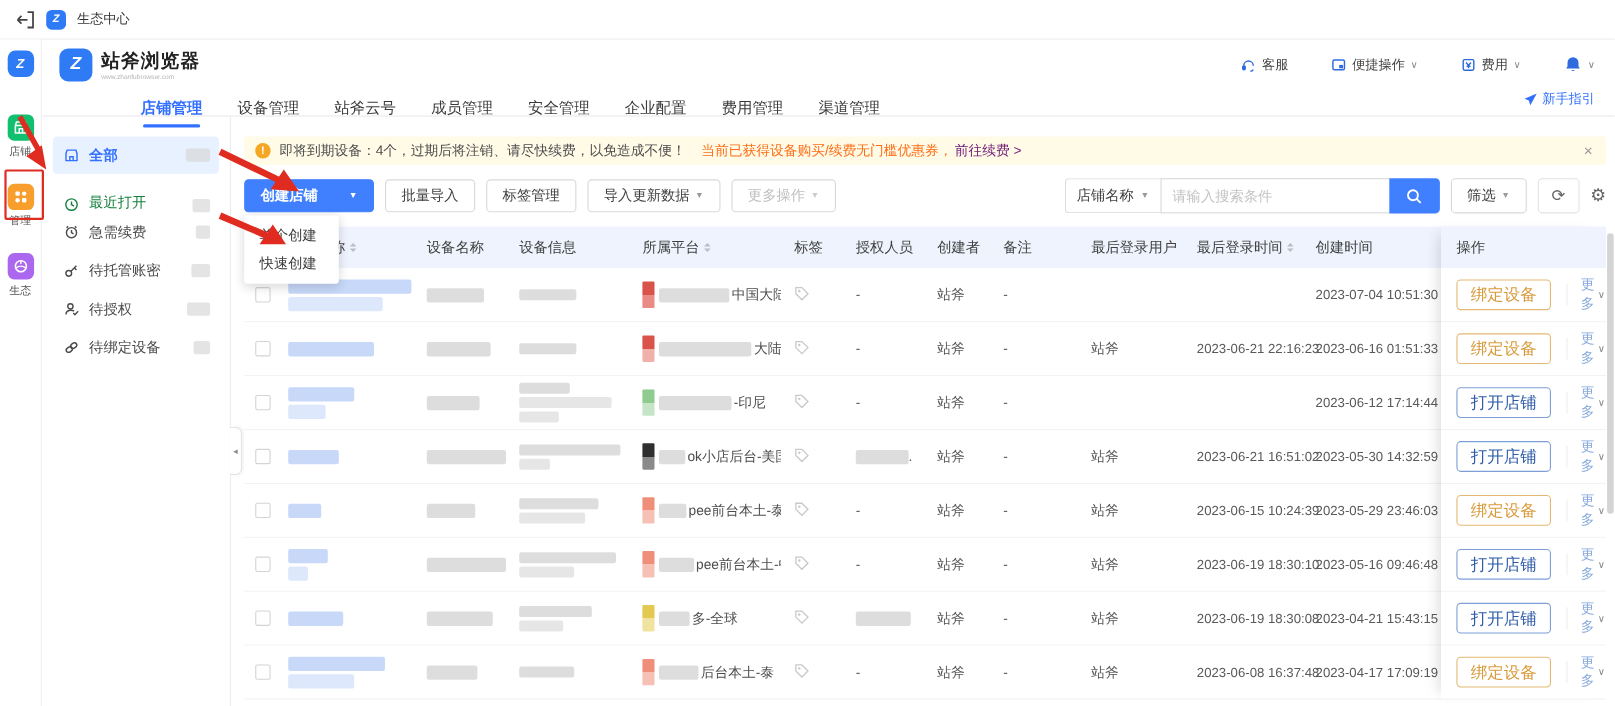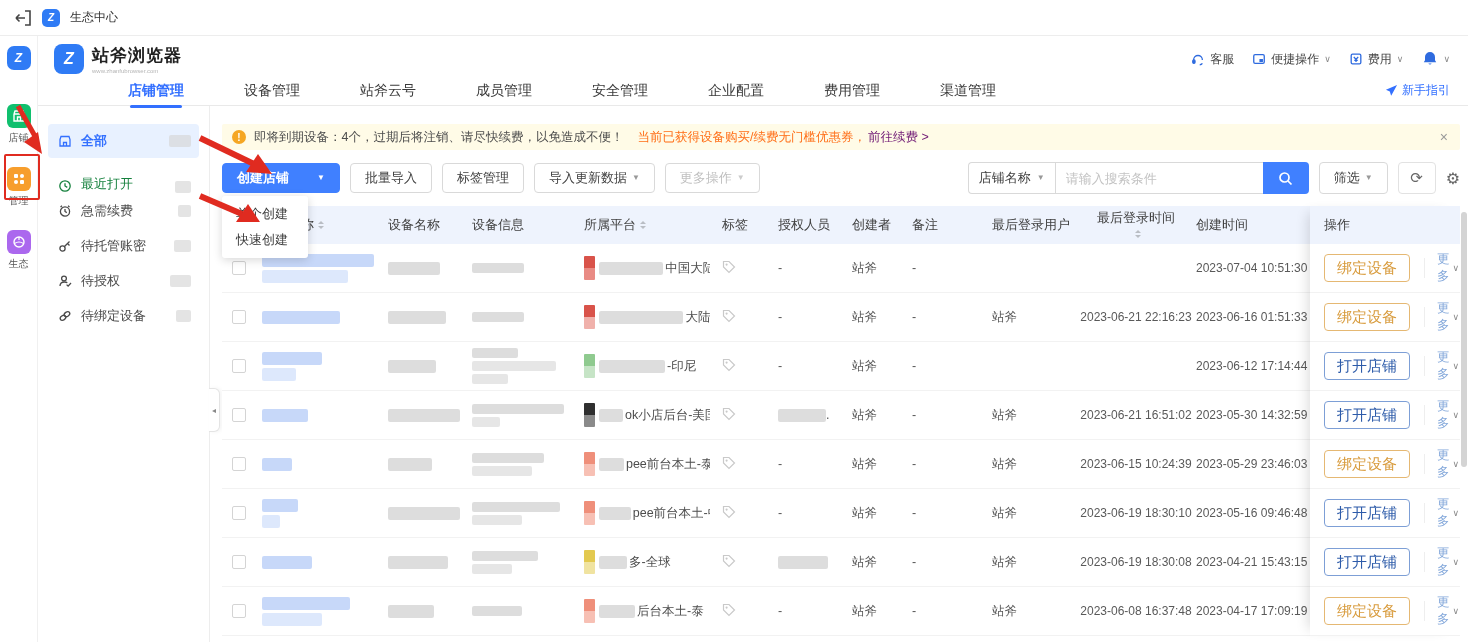--- a/index.html
+++ b/index.html
@@ -28,30 +28,30 @@
   .rail-item span { font-size:10px; color:#555; margin-top:3px; }
 
   
   .main { flex:1; display:flex; flex-direction:column; min-width:0; }
   .hdr { height:46px; display:flex; align-items:center; padding:0 18px 0 16px; }
   .logo-sq { width:30px; height:30px; border-radius:8px; background:#2f7bf5; color:#fff; display:flex;
     align-items:center; justify-content:center; font-size:16px; font-weight:bold; font-style:italic; }
   .logo-txt { margin-left:8px; }
   .logo-txt .nm { font-size:17px; font-weight:bold; color:#222; letter-spacing:1px; }
   .logo-txt .url { font-size:6px; color:#b5b5b5; margin-top:1px; }
-  .hdr-right { margin-left:auto; display:flex; align-items:center; gap:18px; font-size:12px; color:#444; }
+  .hdr-right { margin-left:auto; display:flex; align-items:center; gap:39px; font-size:12px; color:#444; }
   .hdr-act { display:flex; align-items:center; gap:5px; cursor:pointer; }
   .hdr-act svg { width:14px; height:14px; }
   .chev { font-size:9px; color:#888; }
   .bell-wrap { display:flex; align-items:center; gap:4px; cursor:pointer; }
   .bell-wrap svg { width:18px; height:18px; }
 
   .navrow { height:24px; display:flex; align-items:flex-start; padding:0 18px 0 90px;
     border-bottom:1px solid #e9e9e9; position:relative; }
-  .tabs { display:flex; gap:60px; }
+  .tabs { display:flex; gap:32px;margin-top:8px; }
   .tab { font-size:14px; color:#3a3a3a; padding-bottom:8px; cursor:pointer; position:relative; white-space:nowrap; }
   .tab.active { color:#3370ff; font-weight:bold; }
   .tab.active::after { content:""; position:absolute; left:2px; right:2px; bottom:0; height:3px;
     background:#3370ff; border-radius:2px; }
   .guide { margin-left:auto; display:flex; align-items:center; gap:4px; font-size:12px; color:#3370ff; cursor:pointer; }
   .guide svg { width:13px; height:13px; }
 
   
   .content { flex:1; display:flex; min-height:0; }
   .sidebar { width:172px; border-right:1px solid #ededed; padding:18px 10px 0 10px; position:relative; }
@@ -97,21 +97,21 @@
     display:flex; align-items:center; justify-content:center; font-size:15px; color:#666; cursor:pointer; }
   .gear { font-size:16px; color:#666; cursor:pointer; }
 
   
   .table { margin-top:12px; position:relative; }
   .trow { display:flex; align-items:center; }
   .thead { background:#eef3fd; height:38px; font-size:13px; color:#404040; }
   .th,.td { padding:0 6px; display:flex; align-items:center; min-width:0; }
   .c-cb{width:34px; justify-content:center;} .c-name{width:126px;} .c-dev{width:84px;}
   .c-info{width:112px;} .c-plat{width:138px;} .c-tag{width:56px;} .c-auth{width:74px;}
-  .c-creator{width:60px;} .c-note{width:80px;} .c-luser{width:96px;} .c-ltime{width:108px;flex-direction:column;}
+  .c-creator{width:60px;} .c-note{width:80px;} .c-luser{width:96px;} .c-ltime{width:108px;}
   .c-ctime{width:120px;} .c-act{width:150px; padding-left:14px;}
   .sorter { display:inline-flex; flex-direction:column; margin-left:4px; line-height:0; }
   .sorter i { border:3.5px solid transparent; width:0; height:0; display:block; }
   .sorter .up { border-bottom-color:#b9bdc4; margin-bottom:1.5px; }
   .sorter .dn { border-top-color:#b9bdc4; }
   .row { height:49px; border-bottom:1px solid #f2f2f2; background:#fff; font-size:12.5px; color:#555; }
   .cb { width:14px; height:14px; border:1px solid #d4d4d4; border-radius:2px; background:#fff; cursor:pointer; }
   .blur { border-radius:2px; }
   .blur.blue { background:#b9cef7; opacity:.8; }
   .blur.blue2 { background:#d4e2fb; opacity:.8; }

